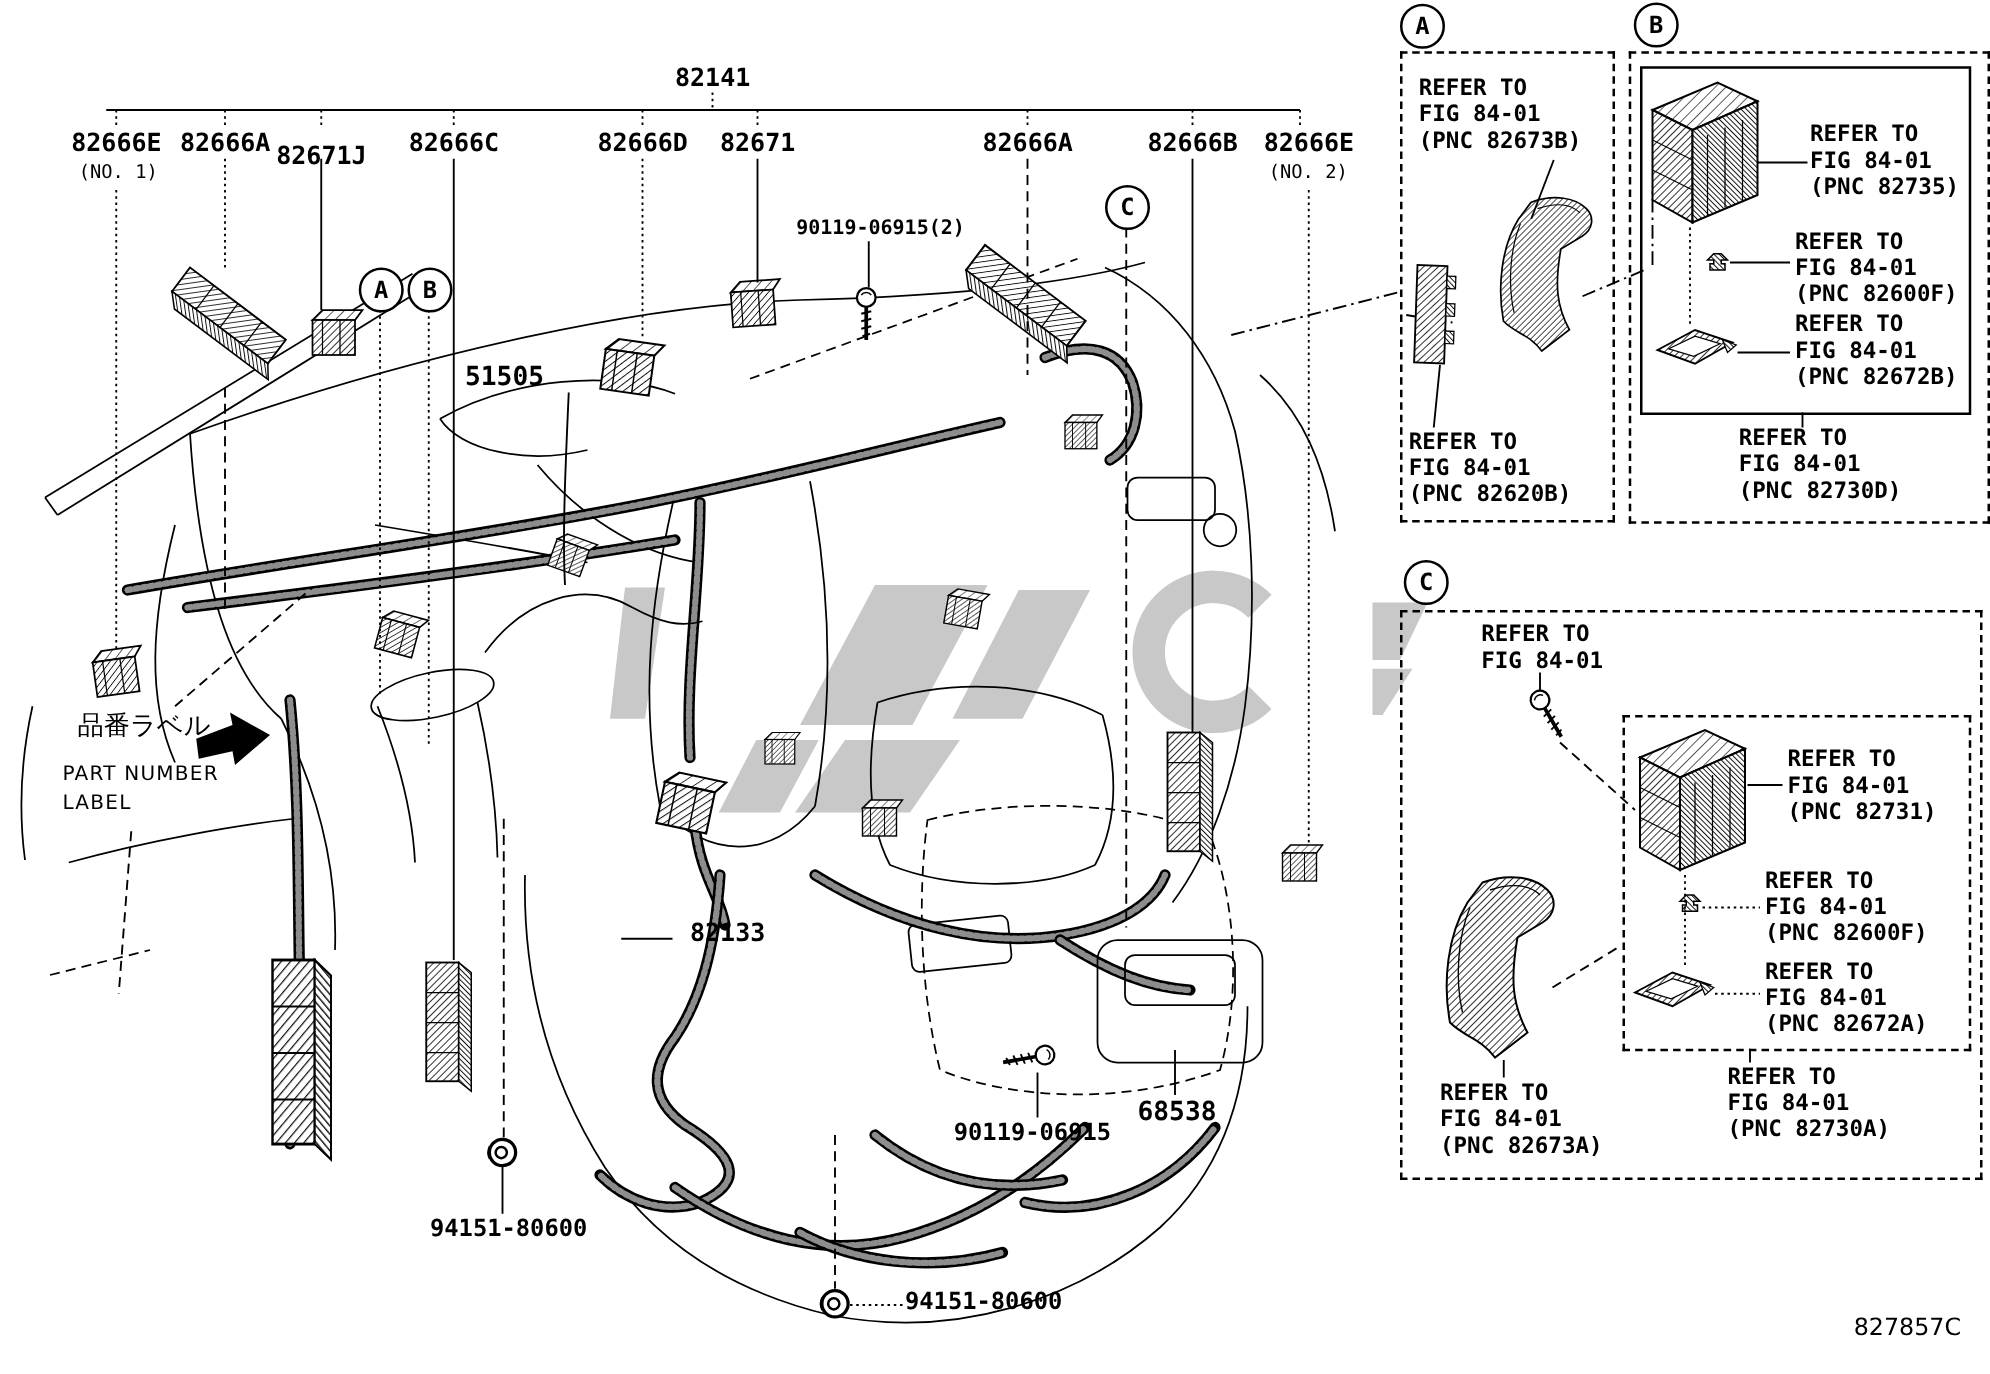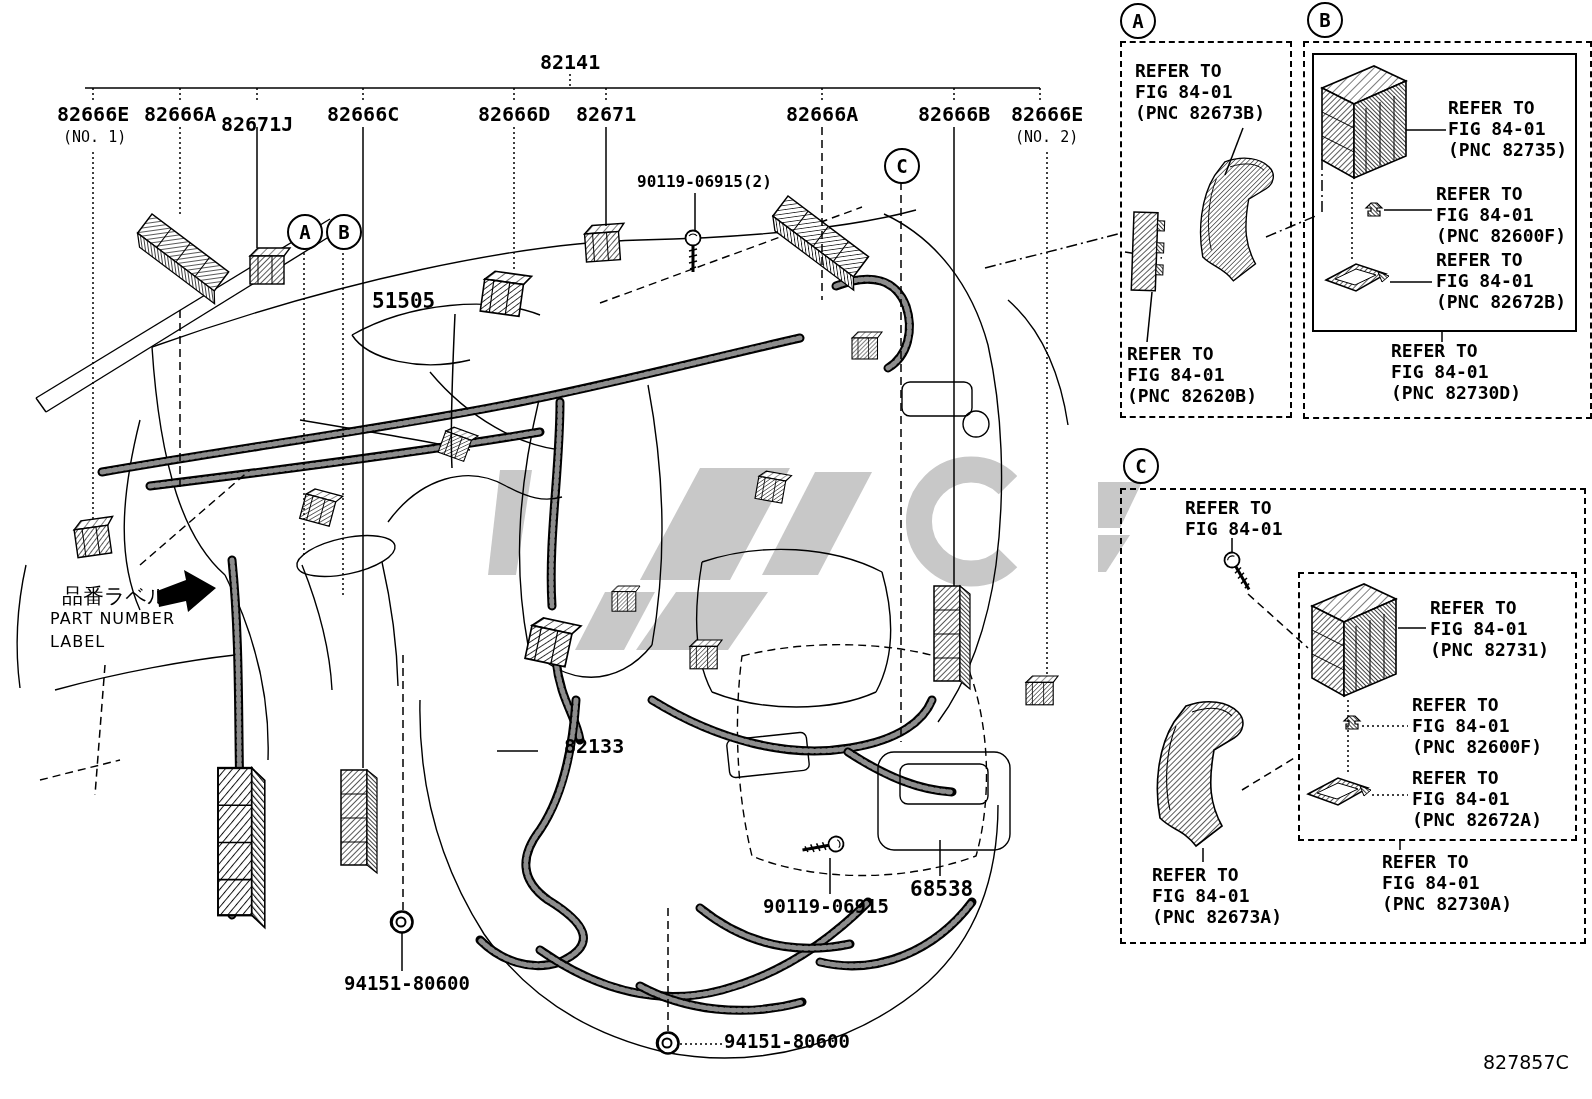--- a/index.html
+++ b/index.html
@@ -295,27 +295,27 @@
 <div class="plbl" style="left:327px;top:102px">82666C</div>
 <div class="plbl" style="left:478px;top:102px">82666D</div>
 <div class="plbl" style="left:576px;top:102px">82671</div>
 <div class="plbl" style="left:786px;top:102px">82666A</div>
 <div class="plbl" style="left:918px;top:102px">82666B</div>
 <div class="plbl" style="left:1011px;top:102px">82666E</div>
 <div class="sub" style="left:1015px;top:128px">(NO. 2)</div>
 
 <div class="plbl f17" style="left:637px;top:172px">90119-06915(2)</div>
 <div class="plbl f21" style="left:372px;top:289px">51505</div>
-<div class="plbl" style="left:564px;top:734px">82133</div>
+<div class="plbl" style="left:552px;top:734px">82133</div>
 <div class="plbl f19" style="left:344px;top:972px">94151-80600</div>
 <div class="plbl f19" style="left:763px;top:895px">90119-06915</div>
 <div class="plbl f21" style="left:910px;top:877px">68538</div>
 <div class="plbl f19" style="left:724px;top:1030px">94151-80600</div>
 
-<div class="txt" style="left:62px;top:582px;font-size:21px">品番ラベル</div>
+<div class="txt" style="left:62px;top:566px;font-size:21px">品番ラベル</div>
 <div class="txt" style="left:50px;top:609px;letter-spacing:1px">PART NUMBER</div>
 <div class="txt" style="left:50px;top:632px;letter-spacing:1px">LABEL</div>
 
 <div class="txt" style="left:1483px;top:1051px;font-size:19px">827857C</div>
 
 <div class="circle" style="left:287px;top:214px">A</div>
 <div class="circle" style="left:326px;top:214px">B</div>
 <div class="circle" style="left:884px;top:148px">C</div>
 
 <div class="circle" style="left:1120px;top:3px">A</div>

